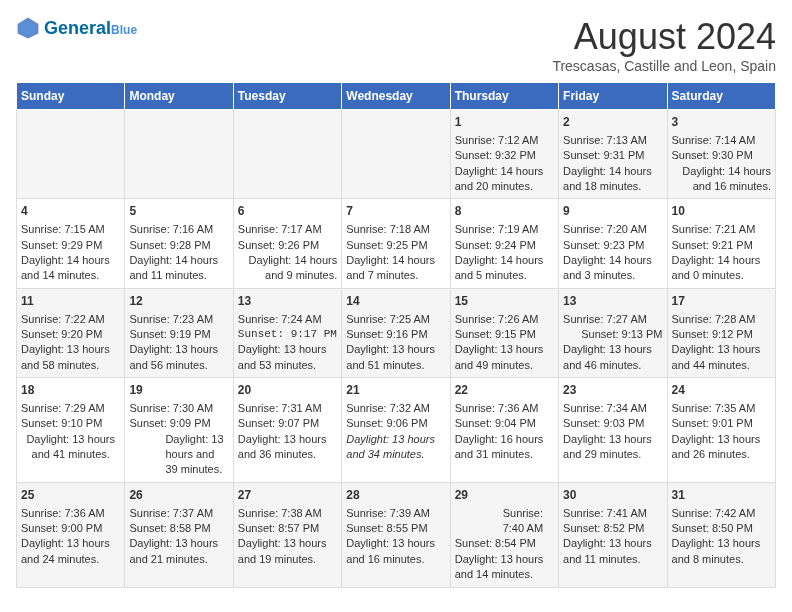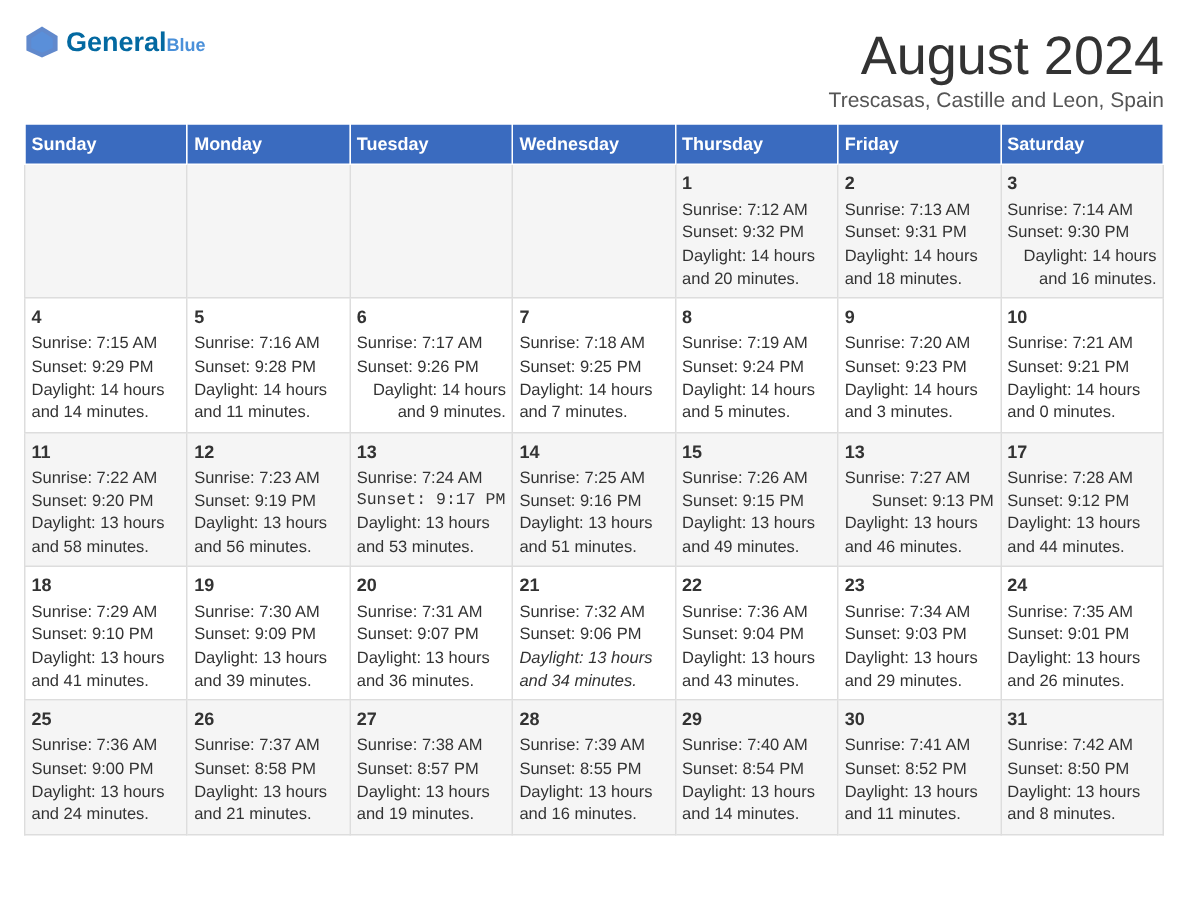--- a/index.html
+++ b/index.html
@@ -228,45 +228,45 @@
           <span style="display: block;">Sunrise: 7:28 AM</span>
           <span style="display: block;">Sunset: 9:12 PM</span>
           <span style="display: block;">Daylight: 13 hours and 44 minutes.</span>
         </td>
       </tr>
       <tr>
         <td>
           <span class="day-number">18</span>
           <span style="display: block;">Sunrise: 7:29 AM</span>
           <span style="display: block;">Sunset: 9:10 PM</span>
-          <span style="display: block;">Daylight: 13 hours and 41 minutes.</span>
+          <span style="display: block; text-align: center;">Daylight: 13 hours and 41 minutes.</span>
         </td>
         <td>
           <span class="day-number">19</span>
           <span style="display: block;">Sunrise: 7:30 AM</span>
           <span style="display: block;">Sunset: 9:09 PM</span>
-          <span style="display: block;">Daylight: 13 hours and 39 minutes.</span>
+          <span style="display: block; margin-left: 36px;">Daylight: 13 hours and 39 minutes.</span>
         </td>
         <td>
           <span class="day-number">20</span>
           <span style="display: block;">Sunrise: 7:31 AM</span>
           <span style="display: block;">Sunset: 9:07 PM</span>
           <span style="display: block;">Daylight: 13 hours and 36 minutes.</span>
         </td>
         <td>
           <span class="day-number">21</span>
           <span style="display: block;">Sunrise: 7:32 AM</span>
           <span style="display: block;">Sunset: 9:06 PM</span>
           <span style="display: block; font-style: italic;">Daylight: 13 hours and 34 minutes.</span>
         </td>
         <td>
           <span class="day-number">22</span>
           <span style="display: block;">Sunrise: 7:36 AM</span>
           <span style="display: block;">Sunset: 9:04 PM</span>
-          <span style="display: block;">Daylight: 13 hours and 43 minutes.</span>
+          <span style="display: block;">Daylight: 16 hours and 31 minutes.</span>
         </td>
         <td>
           <span class="day-number">23</span>
           <span style="display: block;">Sunrise: 7:34 AM</span>
           <span style="display: block;">Sunset: 9:03 PM</span>
           <span style="display: block;">Daylight: 13 hours and 29 minutes.</span>
         </td>
         <td>
           <span class="day-number">24</span>
           <span style="display: block;">Sunrise: 7:35 AM</span>
@@ -294,21 +294,21 @@
           <span style="display: block;">Daylight: 13 hours and 19 minutes.</span>
         </td>
         <td>
           <span class="day-number">28</span>
           <span style="display: block;">Sunrise: 7:39 AM</span>
           <span style="display: block;">Sunset: 8:55 PM</span>
           <span style="display: block;">Daylight: 13 hours and 16 minutes.</span>
         </td>
         <td>
           <span class="day-number">29</span>
-          <span style="display: block;">Sunrise: 7:40 AM</span>
+          <span style="display: block; margin-left: 48px;">Sunrise: 7:40 AM</span>
           <span style="display: block;">Sunset: 8:54 PM</span>
           <span style="display: block;">Daylight: 13 hours and 14 minutes.</span>
         </td>
         <td>
           <span class="day-number">30</span>
           <span style="display: block;">Sunrise: 7:41 AM</span>
           <span style="display: block;">Sunset: 8:52 PM</span>
           <span style="display: block;">Daylight: 13 hours and 11 minutes.</span>
         </td>
         <td>

